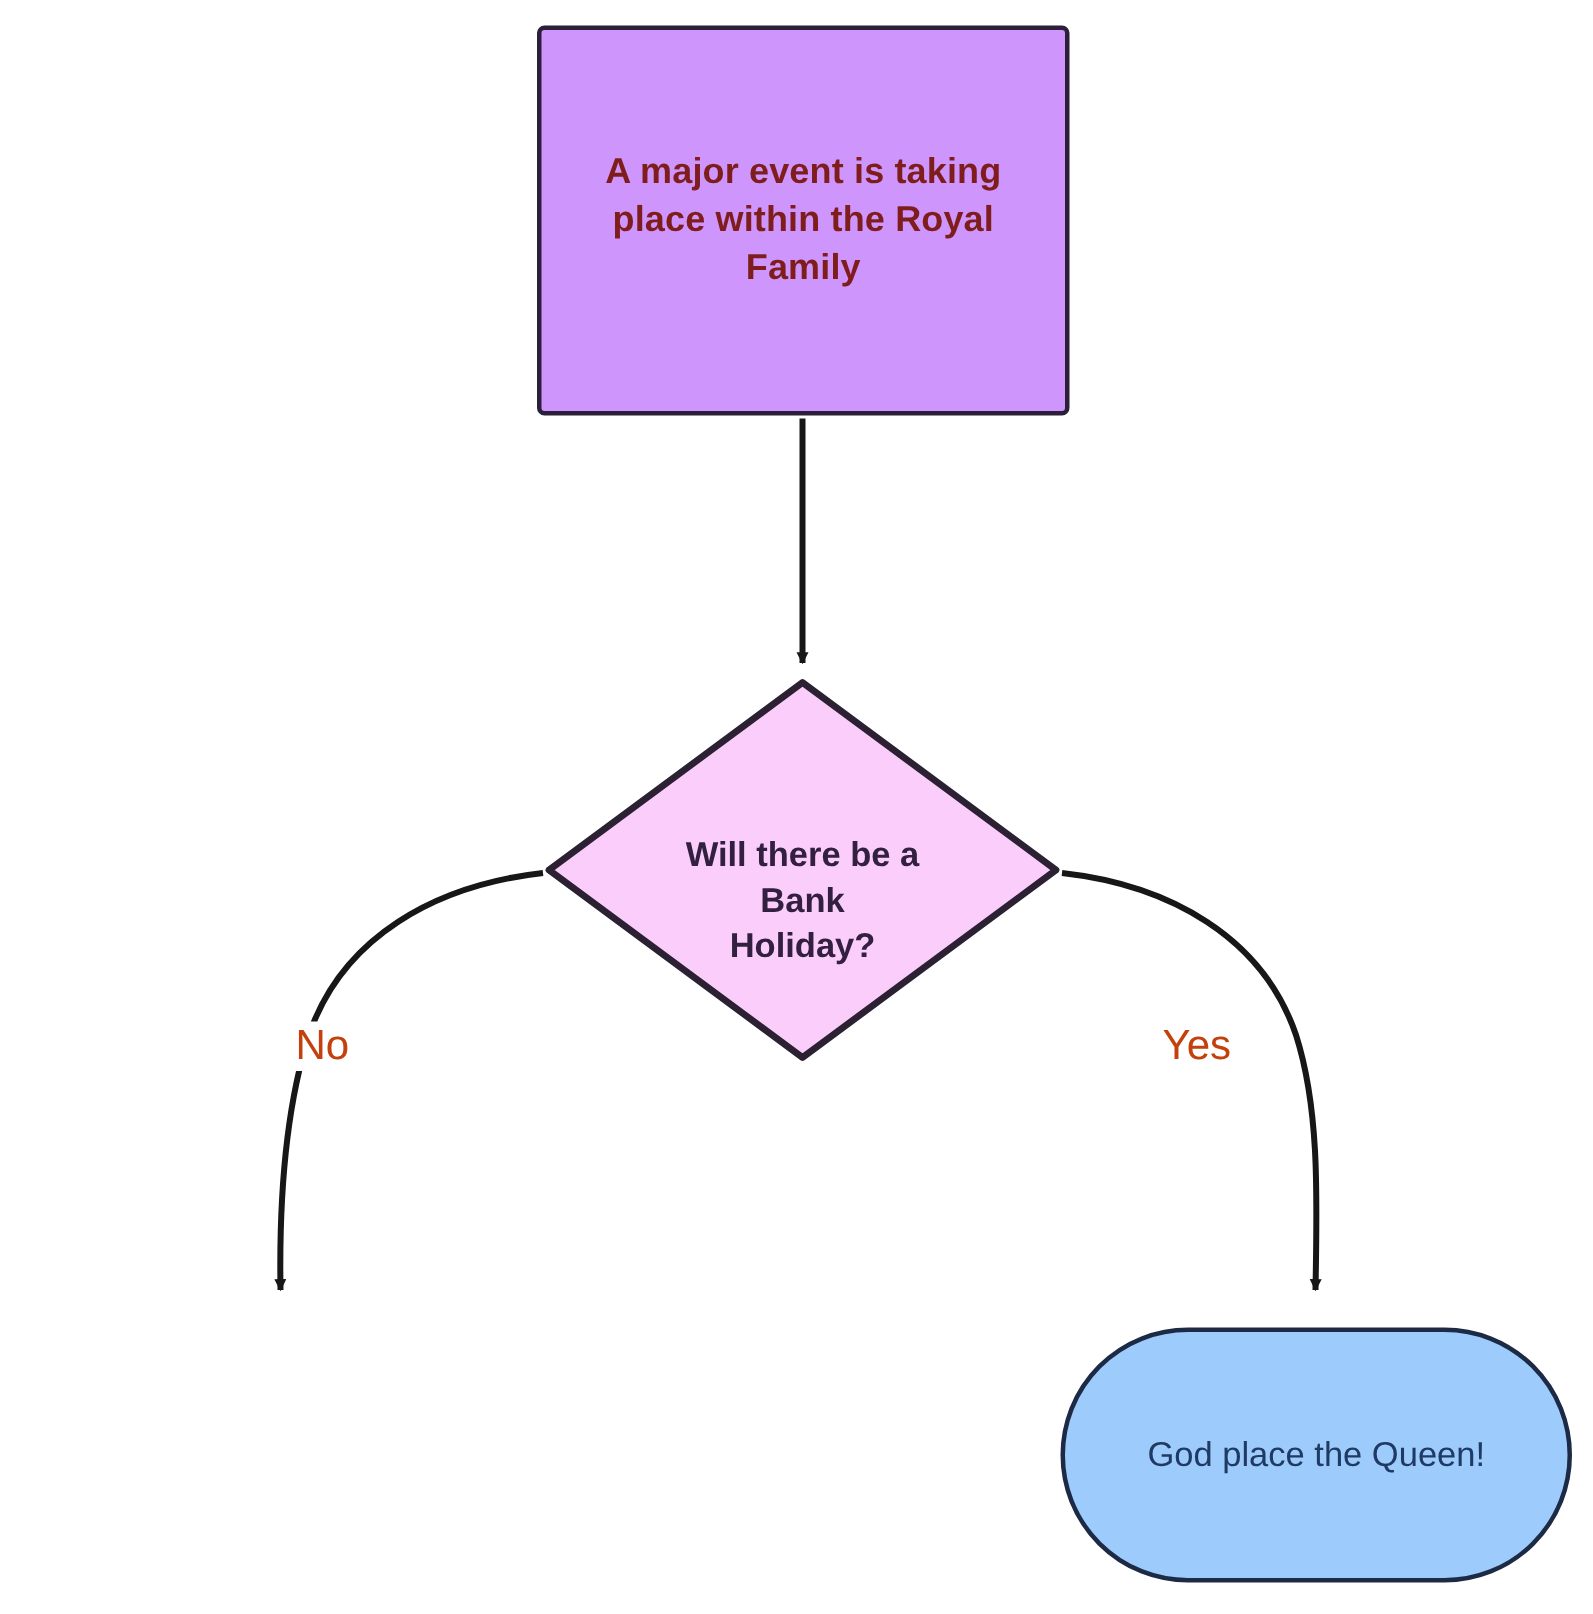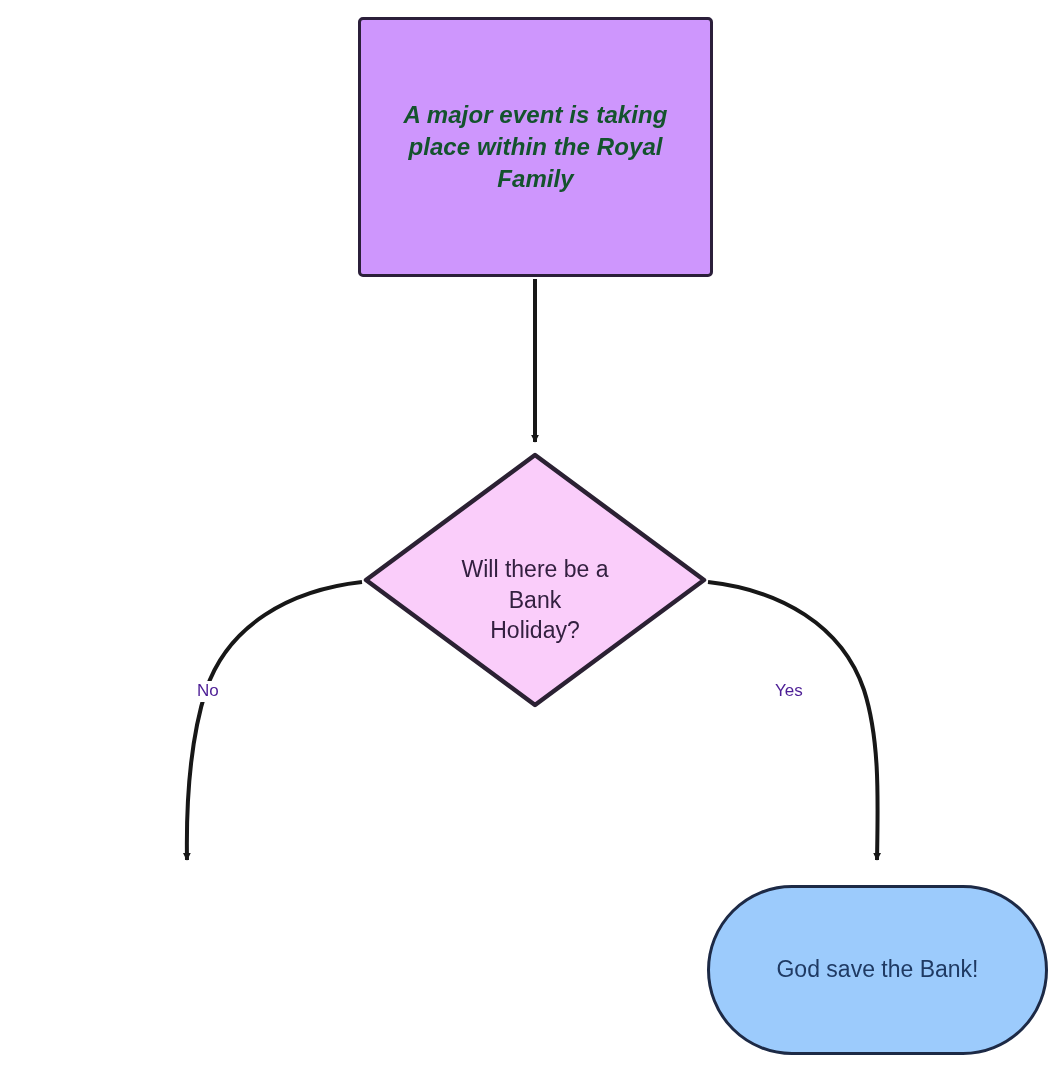--- a/index.html
+++ b/index.html
@@ -43,46 +43,45 @@
     top: 17px;
     width: 355px;
     height: 260px;
     background: #ce96fd;
     border: 3px solid #2b1f3a;
     border-radius: 5px;
   }
   #node-event .node-label {
     font-size: 24px;
     font-weight: bold;
-    color: #14532d;
+    color: #7f1d1d;
     line-height: 1.33;
     letter-spacing: 0.1px;
     width: 290px;
     white-space: pre-line;
-    font-style: italic;
   }
 
   
   #node-decision {
     left: 363px;
     top: 452px;
     width: 344px;
     height: 256px;
   }
   #node-decision .diamond-shape {
     position: absolute;
     left: 0;
     top: 0;
     width: 344px;
     height: 256px;
   }
   #node-decision .node-label {
     position: relative;
     font-size: 23px;
-    font-weight: normal;
+    font-weight: bold;
     color: #332040;
     line-height: 1.32;
     width: 220px;
     white-space: pre-line;
     z-index: 2;
     transform: translateY(-2px);
     margin-top: 44px;
   }
 
   
@@ -105,22 +104,22 @@
     font-size: 23px;
     font-weight: normal;
     color: #1f3a63;
     line-height: 1.3;
     white-space: pre-line;
   }
 
   
   .edge-label {
     position: absolute;
-    font-size: 17px;
-    color: #4c1d95;
+    font-size: 28px;
+    color: #c2410c;
     background: #ffffff;
     padding: 1px 5px;
     line-height: 1.1;
     white-space: nowrap;
   }
   #edge-label-no {
     left: 192px;
     top: 681px;
   }
   #edge-label-yes {
@@ -157,20 +156,20 @@
     <svg class="diamond-shape" viewBox="0 0 344 256" width="344" height="256" xmlns="http://www.w3.org/2000/svg">
       <polygon points="172,3 341,128 172,253 3,128" fill="#facdfa" stroke="#2b2133" stroke-width="4.5" stroke-linejoin="round"></polygon>
     </svg>
     <div class="node-label">Will there be a
 Bank
 Holiday?</div>
   </div>
 
 
   <div class="node pill" id="node-queen">
-    <div class="node-label">God save the Bank!</div>
+    <div class="node-label">God place the Queen!</div>
   </div>
 
   <div class="edge-label" id="edge-label-no">No</div>
 
   <div class="edge-label" id="edge-label-yes">Yes</div>
 
 </div>
 
 </body></html>

